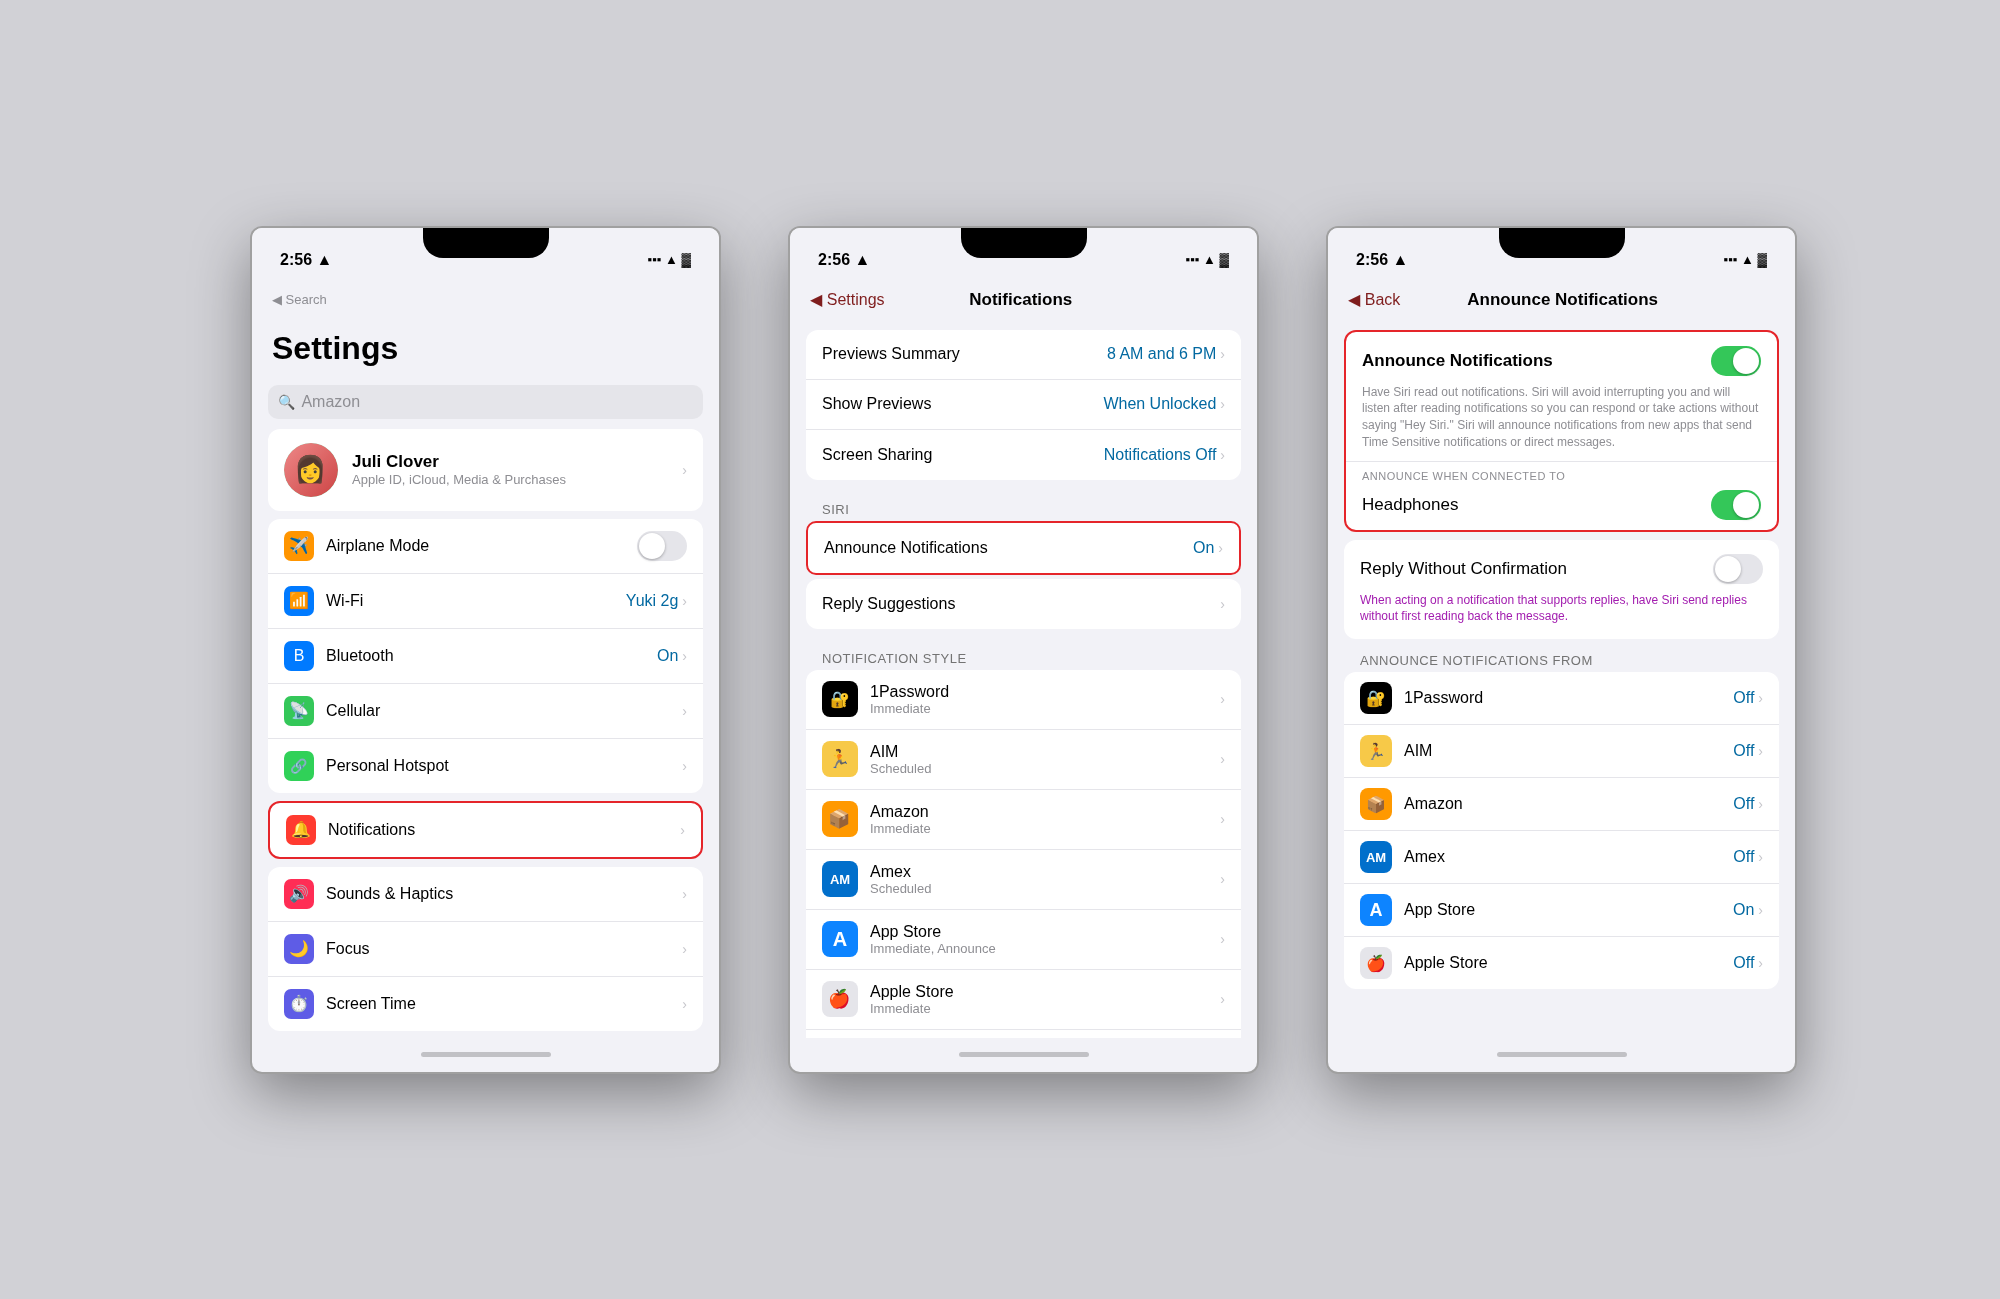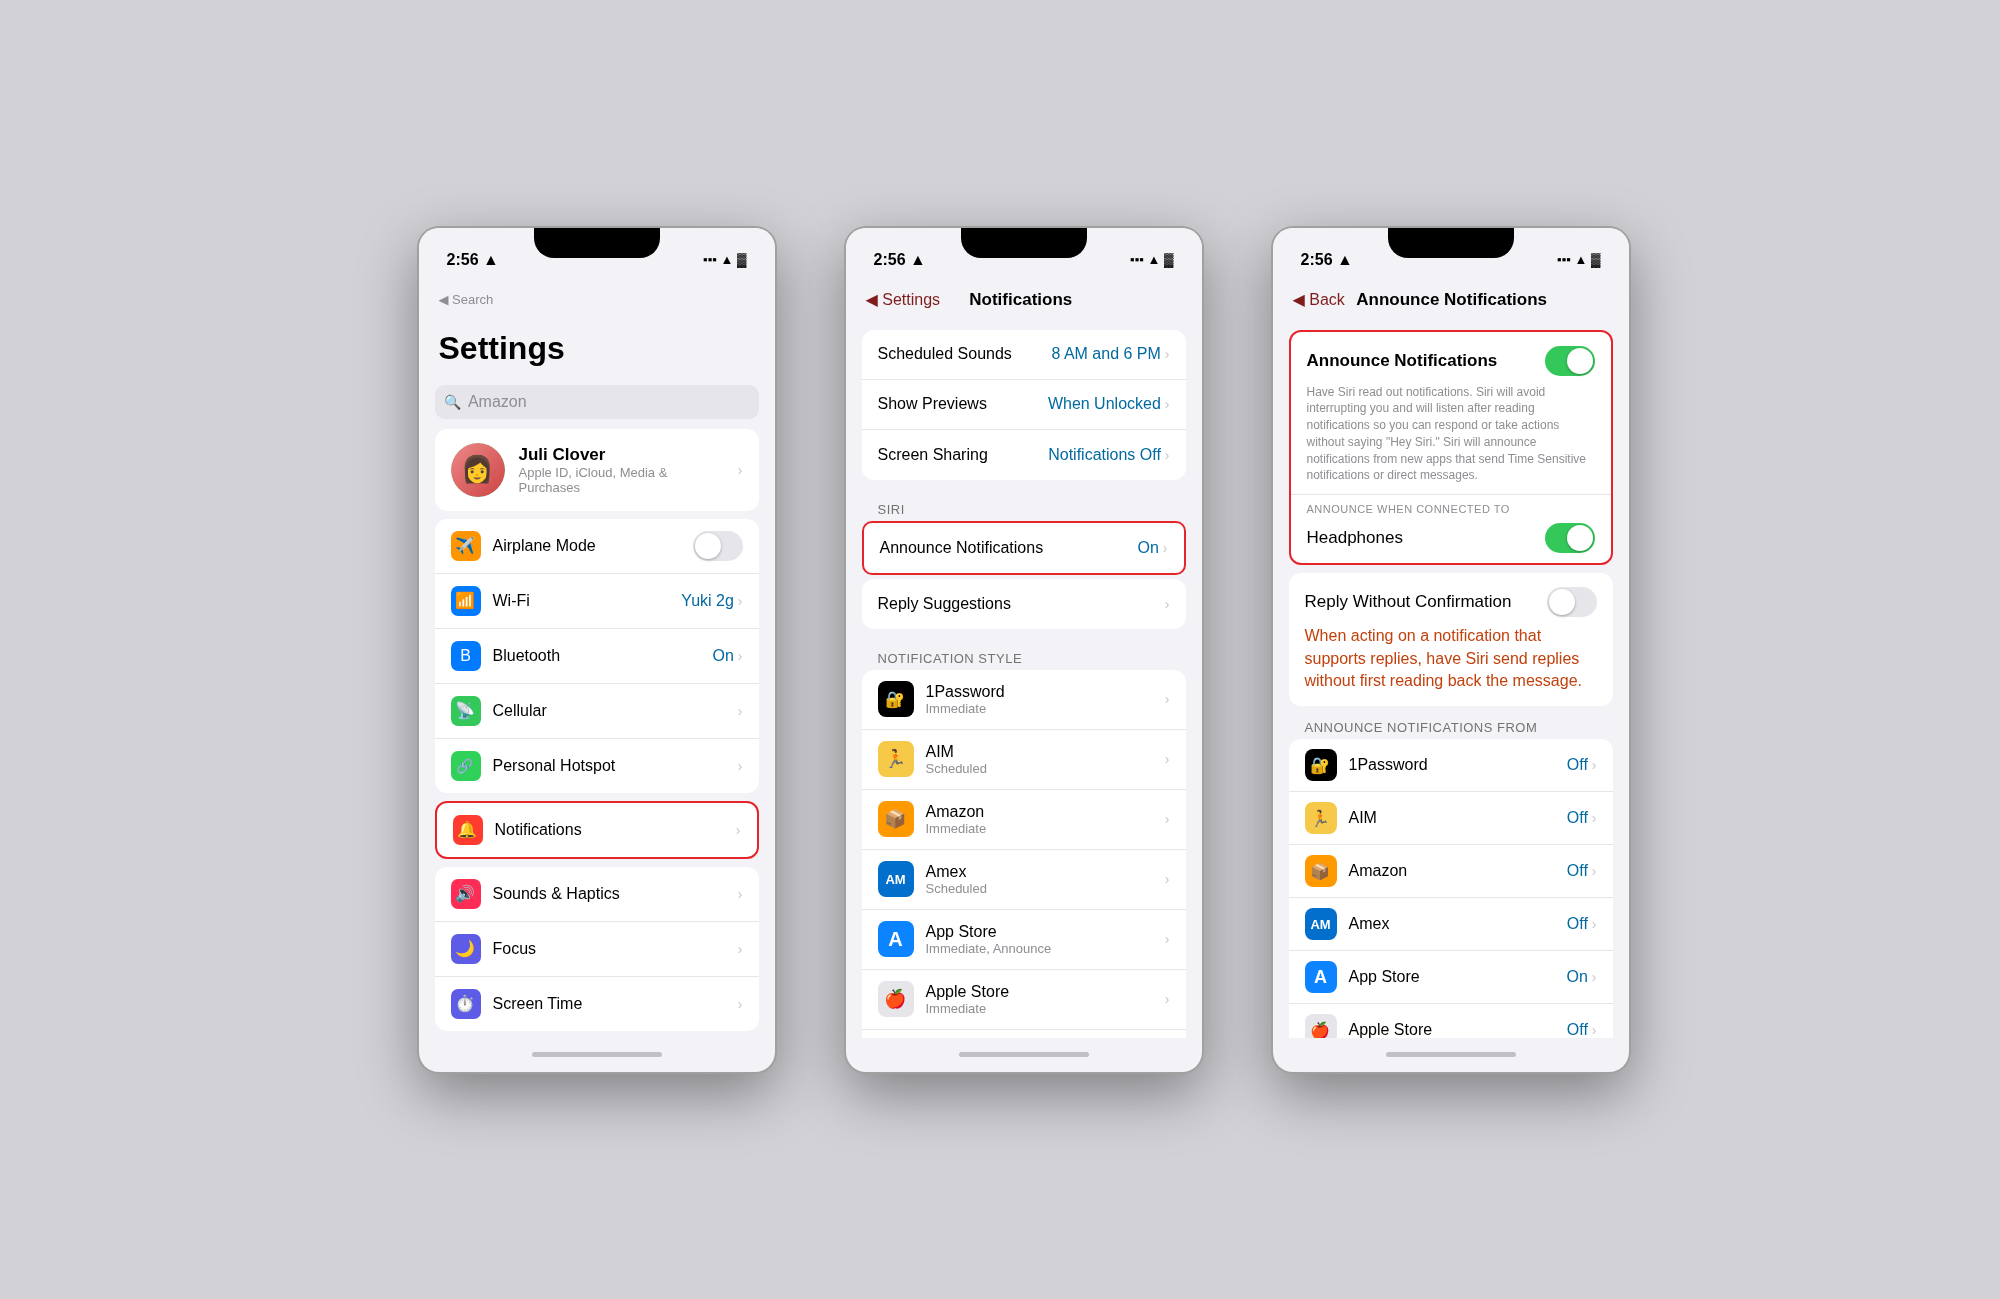--- a/index.html
+++ b/index.html
@@ -9,24 +9,24 @@
       justify-content: center;
       align-items: center;
       min-height: 100vh;
       font-family: -apple-system, 'SF Pro Text', 'Helvetica Neue', sans-serif;
       gap: 24px;
       padding: 20px;
     }
 
     
     .phone {
-      width: 356px;
+      width: 467px;
       height: 844px;
       background: #f2f2f7;
-      border-radius: 20px;
+      border-radius: 10px;
       overflow: hidden;
       position: relative;
       box-shadow: 0 0 0 2px #a0a0a0, 0 20px 60px rgba(0,0,0,0.4);
       display: flex;
       flex-direction: column;
       margin-left: 47px;
     }
 
     
     .status-bar {
@@ -379,21 +379,21 @@
   </div>
   <div class="nav-bar">
     <span class="nav-back">◀ Settings</span>
     <span class="nav-title">Notifications</span>
     <span style="width:80px;"></span>
   </div>
   <div class="scroll-area">
 
     <div class="settings-group" style="margin-top:8px;">
       <div class="settings-row">
-        <span class="settings-label">Scheduled Sounds</span>
+        <span class="settings-label">Previews Summary</span>
         <div class="settings-row-right">
           <span class="settings-value">8 AM and 6 PM</span>
           <span class="chevron">›</span>
         </div>
       </div>
       <div class="settings-row">
         <span class="settings-label">Show Previews</span>
         <div class="settings-row-right">
           <span class="settings-value">When Unlocked</span>
           <span class="chevron">›</span>
@@ -539,21 +539,21 @@
       </div>
     </div>
 
     <div style="margin: 8px 16px 0 16px; background:#fff; border-radius:12px; padding: 14px 16px;">
       <div style="display:flex; align-items:center; justify-content:space-between; margin-bottom:8px;">
         <span style="font-size:17px; color:#000; flex:1; padding-right:10px;">Reply Without Confirmation</span>
         <div class="toggle toggle-off">
             <div class="toggle-thumb"></div>
           </div>
       </div>
-      <p style="font-size:16px; color:#c2410c; line-height:1.4;">When acting on a notification that supports replies, have Siri send replies without first reading back the message.</p>
+      <p style="font-size:12px; color:#a21caf; line-height:1.4;">When acting on a notification that supports replies, have Siri send replies without first reading back the message.</p>
     </div>
 
     <div class="section-header">ANNOUNCE NOTIFICATIONS FROM</div>
 
     <div class="settings-group">
 
       <div class="announce-from-row">
         <div class="notif-app-icon" style="background:#000; border-radius:8px; width:32px; height:32px; font-size:16px; display:flex; align-items:center; justify-content:center;">🔐</div>
         <span style="flex:1; font-size:16px; color:#000;">1Password</span>
         <div class="settings-row-right">

